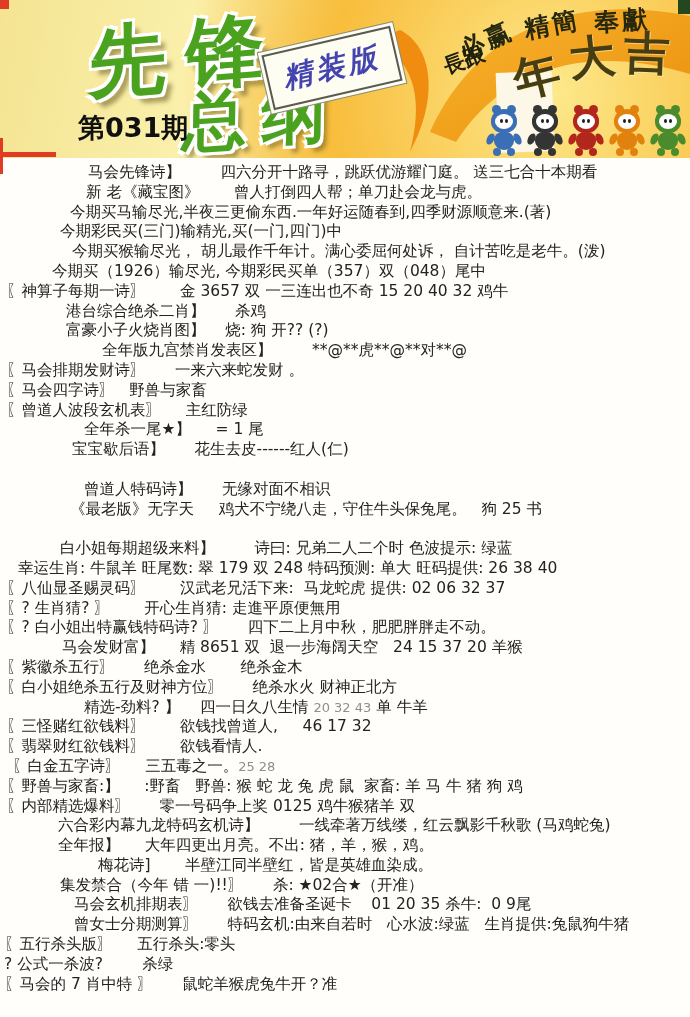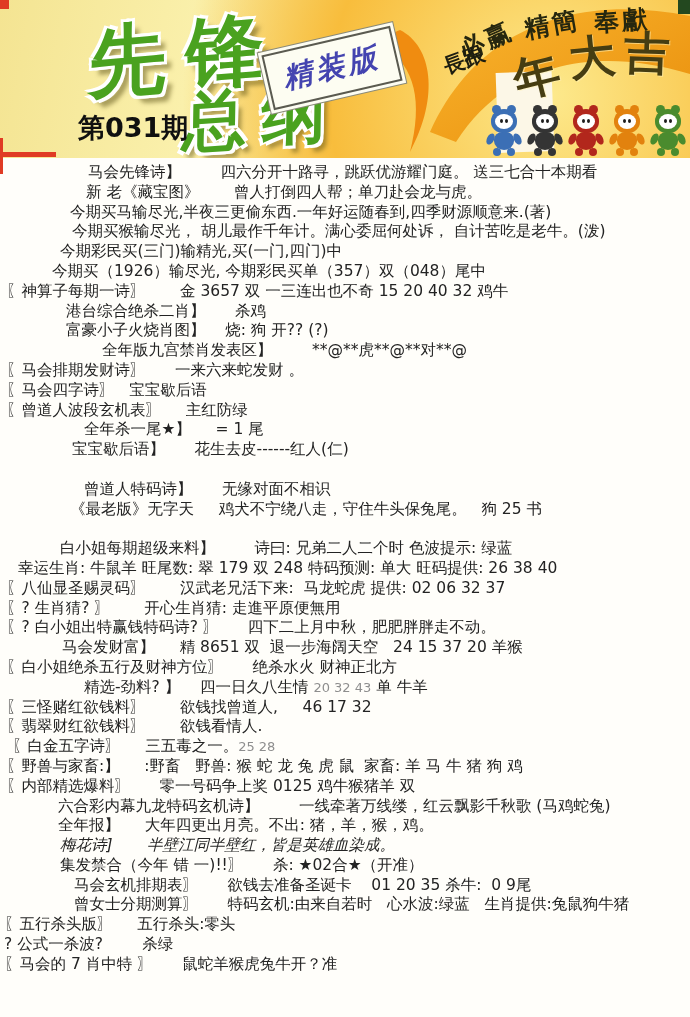--- a/index.html
+++ b/index.html
@@ -167,52 +167,53 @@
   </div>
 
   <div class="redge"></div>
   <div class="rdash"></div>
 
 
   <div class="lines" id="body-lines">
       <div class="ln" style="padding-left: 88px;"><span>马会先锋诗】</span><span>        四六分开十路寻，跳跃优游耀门庭。 送三七合十本期看</span></div>
       <div class="ln" style="padding-left: 86px;"><span>新 老《藏宝图》</span><span>       曾人打倒四人帮；单刀赴会龙与虎。</span></div>
       <div class="ln" style="padding-left: 70px;"><span>今期买马输尽光,半夜三更偷东西.一年好运随春到,四季财源顺意来.(著)</span></div>
+      <div class="ln" style="padding-left: 60px;"><span>今期彩民买(三门)输精光,买(一门,四门)中</span></div>
       <div class="ln" style="padding-left: 72px;"><span>今期买猴输尽光， 胡儿最作千年计。满心委屈何处诉， 自计苦吃是老牛。(泼)</span></div>
-      <div class="ln" style="padding-left: 60px;"><span>今期彩民买(三门)输精光,买(一门,四门)中</span></div>
       <div class="ln" style="padding-left: 52px;"><span>今期买（1926）输尽光, 今期彩民买单（357）双（048）尾中</span></div>
       <div class="ln" style="padding-left: 6px;"><span>〖神算子每期一诗〗</span><span>       金 3657 双 一三连出也不奇 15 20 40 32 鸡牛</span></div>
       <div class="ln" style="padding-left: 66px;"><span>港台综合绝杀二肖】</span><span>      杀鸡</span></div>
       <div class="ln" style="padding-left: 66px;"><span>富豪小子火烧肖图】</span><span>    烧: 狗 开?? (?)</span></div>
       <div class="ln" style="padding-left: 102px;"><span>全年版九宫禁肖发表区】</span><span>        **@**虎**@**对**@</span></div>
       <div class="ln" style="padding-left: 6px;"><span>〖马会排期发财诗〗</span><span>      一来六来蛇发财 。</span></div>
-      <div class="ln" style="padding-left: 6px;"><span>〖马会四字诗〗</span><span>   宝宝歇后语</span></div>
+      <div class="ln" style="padding-left: 6px;"><span>〖马会四字诗〗</span><span>   野兽与家畜</span></div>
       <div class="ln" style="padding-left: 6px;"><span>〖曾道人波段玄机表〗</span><span>     主红防绿</span></div>
       <div class="ln" style="padding-left: 84px;"><span>全年杀一尾★】</span><span>     = 1 尾</span></div>
       <div class="ln" style="padding-left: 72px;"><span>宝宝歇后语】</span><span>      花生去皮------红人(仁)</span></div>
       <div class="ln blank"></div>
       <div class="ln" style="padding-left: 84px;"><span>曾道人特码诗】</span><span>      无缘对面不相识</span></div>
       <div class="ln" style="padding-left: 70px;"><span>《最老版》无字天</span><span>     鸡犬不宁绕八走，守住牛头保兔尾。   狗 25 书</span></div>
       <div class="ln blank"></div>
       <div class="ln" style="padding-left: 60px;"><span>白小姐每期超级来料】</span><span>        诗曰: 兄弟二人二个时 色波提示: 绿蓝</span></div>
       <div class="ln" style="padding-left: 18px;"><span>幸运生肖: 牛鼠羊 旺尾数: 翠 179 双 248 特码预测: 单大 旺码提供: 26 38 40</span></div>
       <div class="ln" style="padding-left: 6px;"><span>〖八仙显圣赐灵码〗</span><span>       汉武老兄活下来:  马龙蛇虎 提供: 02 06 32 37</span></div>
       <div class="ln" style="padding-left: 6px;"><span>〖? 生肖猜? 〗</span><span>       开心生肖猜: 走進平原便無用</span></div>
       <div class="ln" style="padding-left: 6px;"><span>〖? 白小姐出特赢钱特码诗? 〗</span><span>      四下二上月中秋，肥肥胖胖走不动。</span></div>
       <div class="ln" style="padding-left: 62px;"><span>马会发财富】</span><span>     精 8651 双  退一步海阔天空   24 15 37 20 羊猴</span></div>
+      <div class="ln" style="padding-left: 6px;"><span>〖紫徽杀五行〗</span><span>      绝杀金水       绝杀金木</span></div>
       <div class="ln" style="padding-left: 6px;"><span>〖白小姐绝杀五行及财神方位〗</span><span>      绝杀水火 财神正北方</span></div>
       <div class="ln" style="padding-left: 84px;"><span>精选-劲料? 】</span><span>    四一日久八生情 </span><span class="g">20 32 43</span><span> 单 牛羊</span></div>
       <div class="ln" style="padding-left: 6px;"><span>〖三怪赌红欲钱料〗</span><span>       欲钱找曾道人,     46 17 32</span></div>
       <div class="ln" style="padding-left: 6px;"><span>〖翡翠财红欲钱料〗</span><span>       欲钱看情人.</span></div>
       <div class="ln" style="padding-left: 12px;"><span>〖白金五字诗〗</span><span>     三五毒之一。</span><span class="g">25 28</span></div>
       <div class="ln" style="padding-left: 6px;"><span>〖野兽与家畜:】</span><span>     :野畜   野兽: 猴 蛇 龙 兔 虎 鼠  家畜: 羊 马 牛 猪 狗 鸡</span></div>
       <div class="ln" style="padding-left: 6px;"><span>〖内部精选爆料〗</span><span>      零一号码争上奖 0125 鸡牛猴猪羊 双</span></div>
       <div class="ln" style="padding-left: 58px;"><span>六合彩内幕九龙特码玄机诗】</span><span>        一线牵著万线缕，红云飘影千秋歌 (马鸡蛇兔)</span></div>
       <div class="ln" style="padding-left: 58px;"><span>全年报】</span><span>     大年四更出月亮。不出: 猪，羊，猴，鸡。</span></div>
-      <div class="ln" style="padding-left: 60px; font-style: italic;"><span>梅花诗]</span><span>       半壁江同半壁红，皆是英雄血染成。</span></div>
+      <div class="ln" style="padding-left: 98px;"><span>梅花诗]</span><span>       半壁江同半壁红，皆是英雄血染成。</span></div>
       <div class="ln" style="padding-left: 60px;"><span>集发禁合（今年 错 一)!!〗</span><span>      杀: ★02合★（开准）</span></div>
       <div class="ln" style="padding-left: 74px;"><span>马会玄机排期表〗</span><span>      欲钱去准备圣诞卡    01 20 35 杀牛:  0 9尾</span></div>
       <div class="ln" style="padding-left: 74px;"><span>曾女士分期测算〗</span><span>      特码玄机:由来自若时   心水波:绿蓝   生肖提供:兔鼠狗牛猪</span></div>
       <div class="ln" style="padding-left: 4px;"><span>〖五行杀头版〗</span><span>     五行杀头:零头</span></div>
       <div class="ln" style="padding-left: 4px;"><span>? 公式一杀波?</span><span>        杀绿</span></div>
       <div class="ln" style="padding-left: 4px;"><span>〖马会的 7 肖中特 〗</span><span>      鼠蛇羊猴虎兔牛开？准</span></div>
     </div>
 </div>
 
 </body></html>

